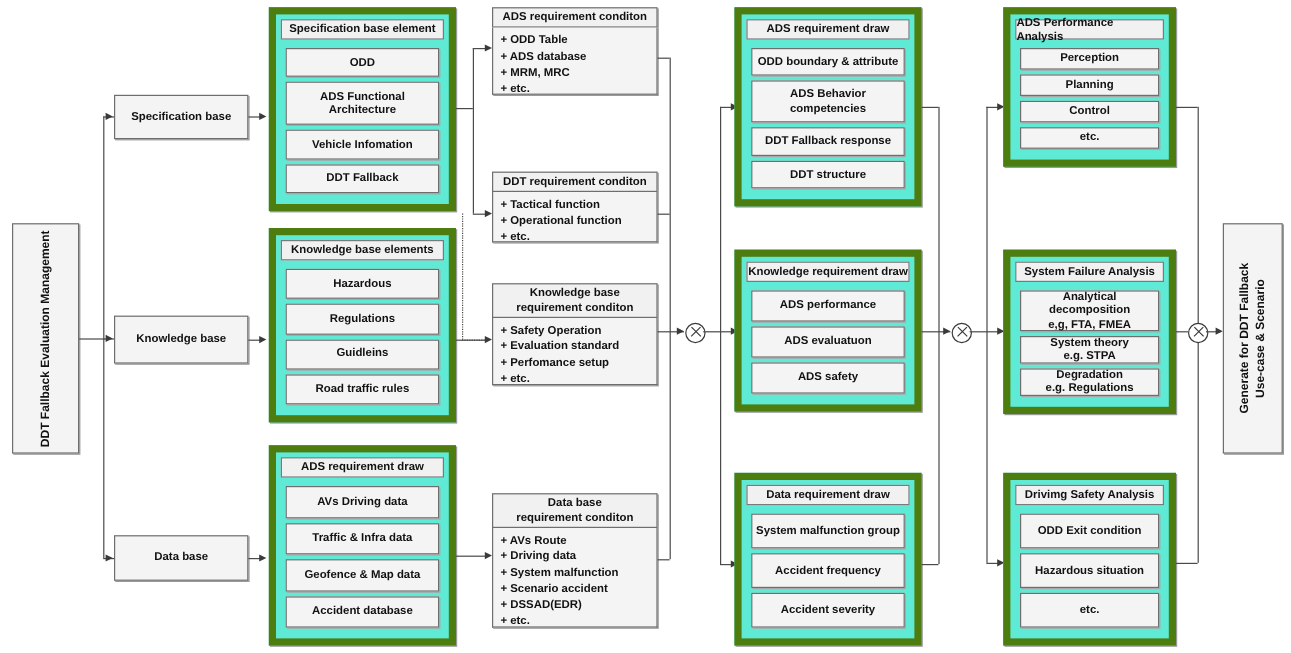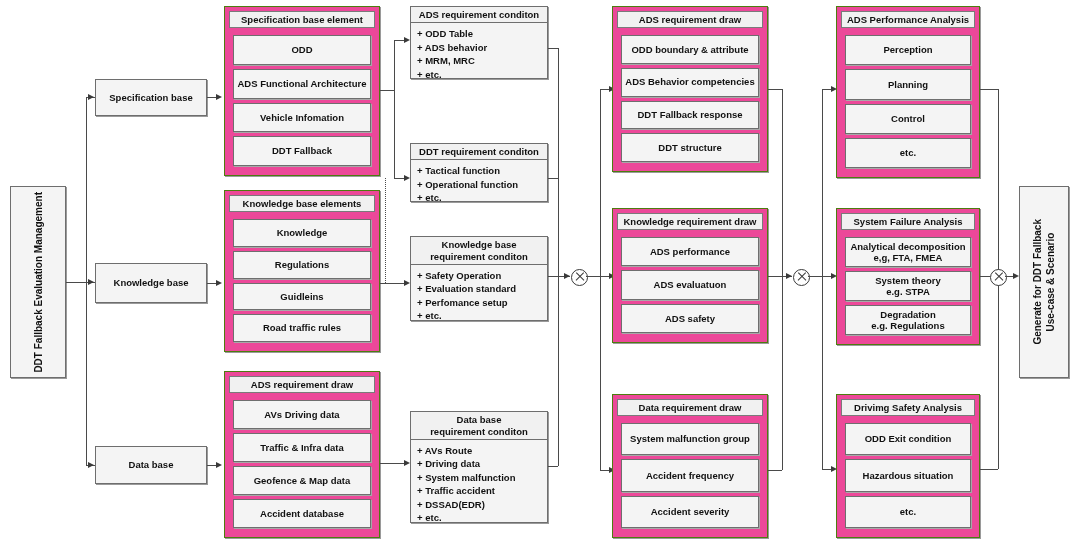--- a/index.html
+++ b/index.html
@@ -15,22 +15,22 @@
     box-shadow:1px 1px 0 0 #9a9a9a;
     display:flex;align-items:center;justify-content:center;
     text-align:center;
     font-size:9.5px;font-weight:bold;color:#111;
     line-height:1.25;
   }
 
   
   .panel{
     position:absolute;box-sizing:border-box;
-    background:#ec4899;
-    border:1px solid #4d7c0f;
+    background:#5eead4;
+    border:6px solid #4d7c0f;
     box-shadow:1px 1px 0 0 #9a9a9a;
   }
   .panel-title{
     position:absolute;left:4px;right:4px;top:4px;height:17px;
     box-sizing:border-box;
     background:#f1f1f1;border:1px solid #7a7a7a;
     display:flex;align-items:center;justify-content:center;
     font-size:9.5px;font-weight:bold;color:#111;
   }
   .panel-body{
@@ -148,21 +148,21 @@
       <div class="item">ODD</div>
       <div class="item">ADS Functional Architecture</div>
       <div class="item">Vehicle Infomation</div>
       <div class="item">DDT Fallback</div>
     </div>
   </div>
 
   <div class="panel" style="left:224px;top:190px;width:156px;height:162px;">
     <div class="panel-title">Knowledge base elements</div>
     <div class="panel-body">
-      <div class="item">Knowledge</div>
+      <div class="item">Hazardous</div>
       <div class="item">Regulations</div>
       <div class="item">Guidleins</div>
       <div class="item">Road traffic rules</div>
     </div>
   </div>
 
   <div class="panel" style="left:224px;top:371px;width:156px;height:167px;">
     <div class="panel-title">ADS requirement draw</div>
     <div class="panel-body">
       <div class="item">AVs Driving data</div>
@@ -184,21 +184,21 @@
   <div class="ln lnh" style="left:380px;top:283px;width:26px;"></div>
   <div class="arrow" style="left:404px;top:279.5px;"></div>
 
   <div class="ln lnh" style="left:380px;top:463px;width:26px;"></div>
   <div class="arrow" style="left:404px;top:459.5px;"></div>
 
   <div class="card" style="left:410px;top:6px;width:138px;">
     <div class="card-head">ADS requirement conditon</div>
     <div class="card-body" style="height:56px;">
       <div class="bullet">+ ODD Table</div>
-      <div class="bullet">+ ADS behavior</div>
+      <div class="bullet">+ ADS database</div>
       <div class="bullet">+ MRM, MRC</div>
       <div class="bullet">+ etc.</div>
     </div>
   </div>
 
   <div class="card" style="left:410px;top:143px;width:138px;">
     <div class="card-head">DDT requirement conditon</div>
     <div class="card-body" style="height:42px;">
       <div class="bullet">+ Tactical function</div>
       <div class="bullet">+ Operational function</div>
@@ -217,21 +217,21 @@
     </div>
   </div>
 
   <div class="card" style="left:410px;top:411px;width:138px;">
     <div class="card-head" style="white-space:pre-line;height:29px;">Data base
 requirement conditon</div>
     <div class="card-body" style="height:83px;">
       <div class="bullet">+ AVs Route</div>
       <div class="bullet">+ Driving data</div>
       <div class="bullet">+ System malfunction</div>
-      <div class="bullet">+ Traffic accident</div>
+      <div class="bullet">+ Scenario accident</div>
       <div class="bullet">+ DSSAD(EDR)</div>
       <div class="bullet">+ etc.</div>
     </div>
   </div>
 
   <div class="ln lnh" style="left:548px;top:48px;width:10px;"></div>
   <div class="ln lnh" style="left:548px;top:178px;width:10px;"></div>
   <div class="ln lnh" style="left:548px;top:276px;width:22px;"></div>
   <div class="ln lnh" style="left:548px;top:466px;width:10px;"></div>
   <div class="ln lnv" style="left:558px;top:48px;height:418px;"></div>
@@ -282,21 +282,21 @@
   <div class="xnode" style="left:793px;top:269px;"></div>
 
   <div class="ln lnh" style="left:808px;top:276px;width:26px;"></div>
   <div class="ln lnv" style="left:822px;top:89px;height:380px;"></div>
   <div class="ln lnh" style="left:822px;top:89px;width:12px;"></div>
   <div class="arrow" style="left:831px;top:85.5px;"></div>
   <div class="arrow" style="left:831px;top:272.5px;"></div>
   <div class="ln lnh" style="left:822px;top:469px;width:12px;"></div>
   <div class="arrow" style="left:831px;top:465.5px;"></div>
 
-  <div class="panel" style="left:836px;top:6px;width:144px;height:172px;">
+  <div class="panel" style="left:836px;top:6px;width:144px;height:133px;">
     <div class="panel-title">ADS Performance Analysis</div>
     <div class="panel-body">
       <div class="item">Perception</div>
       <div class="item">Planning</div>
       <div class="item">Control</div>
       <div class="item">etc.</div>
     </div>
   </div>
 
   <div class="panel" style="left:836px;top:208px;width:144px;height:137px;text-decoration:underline;">

